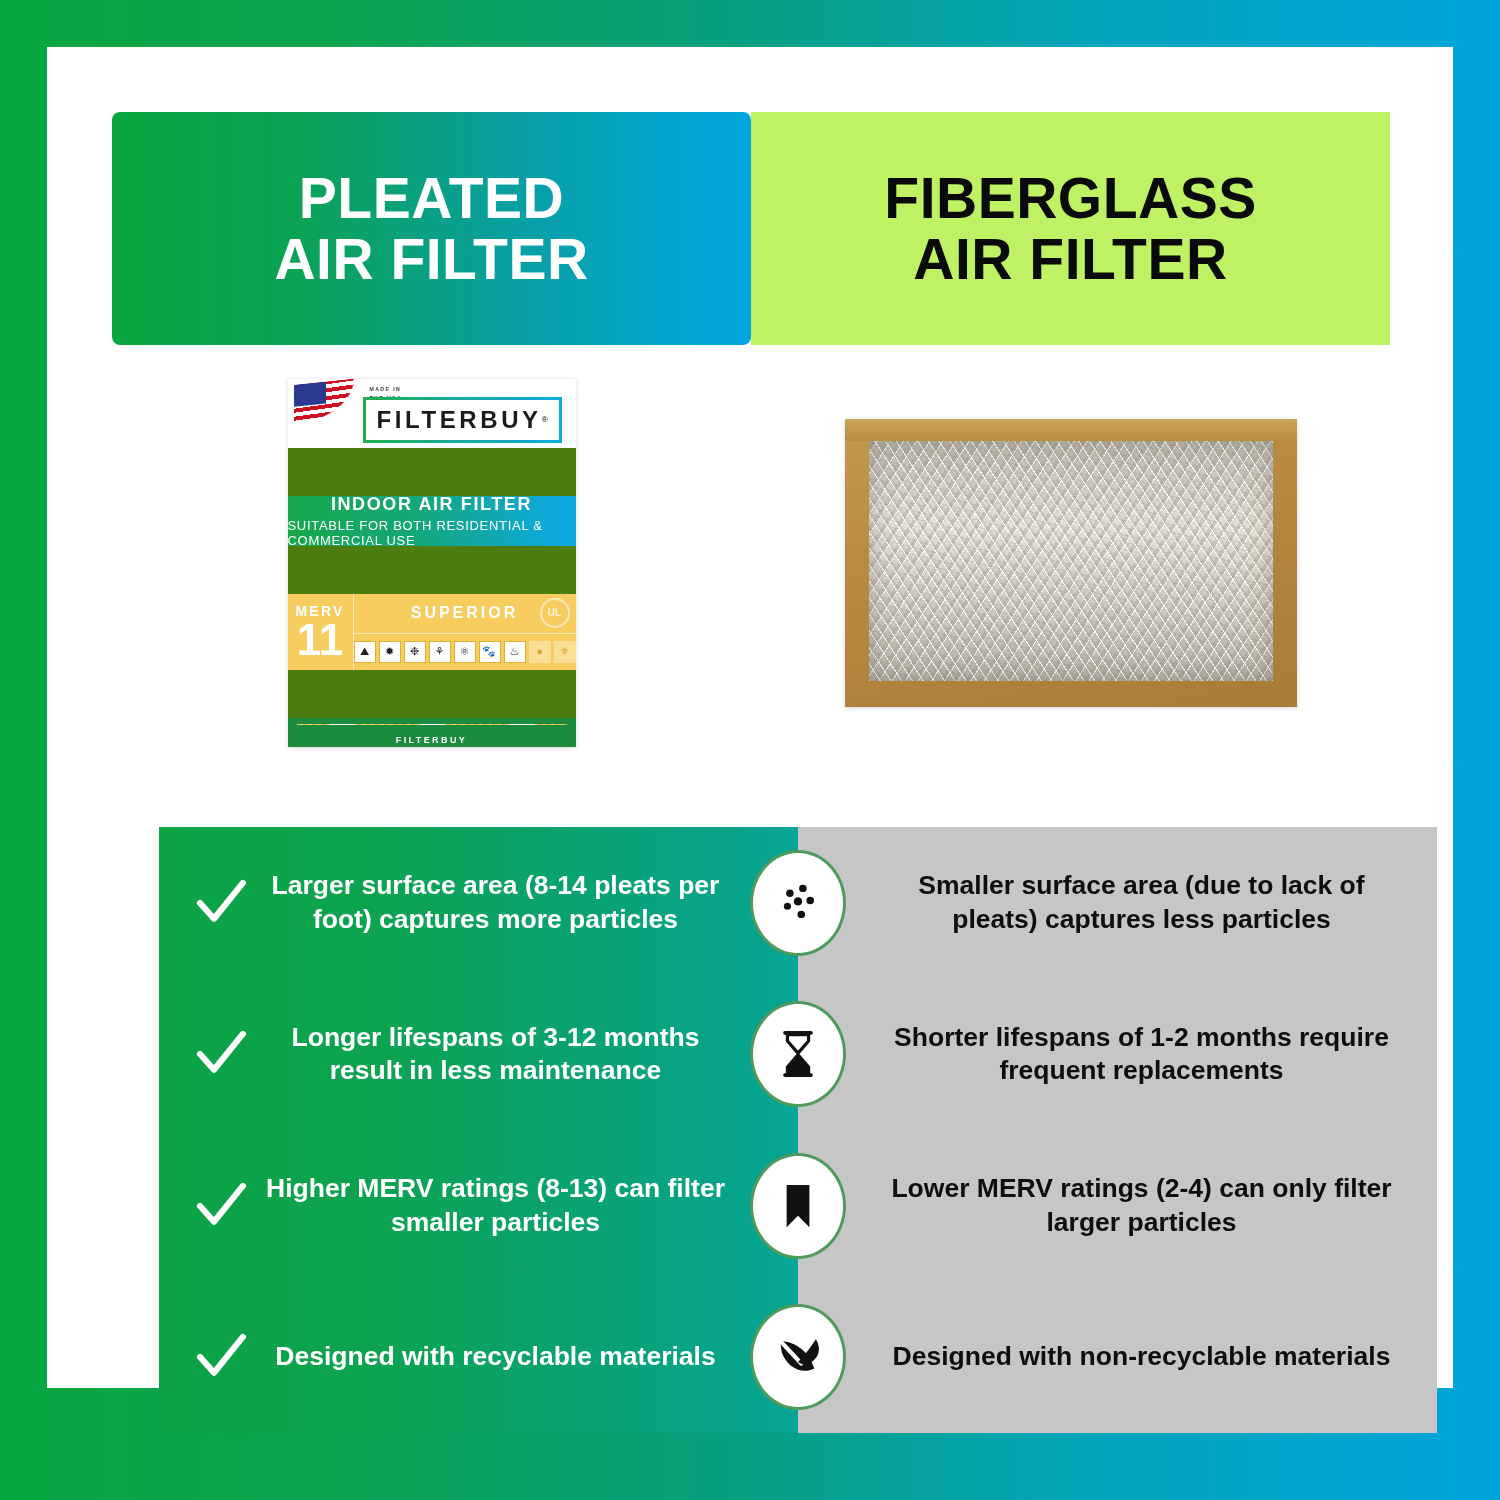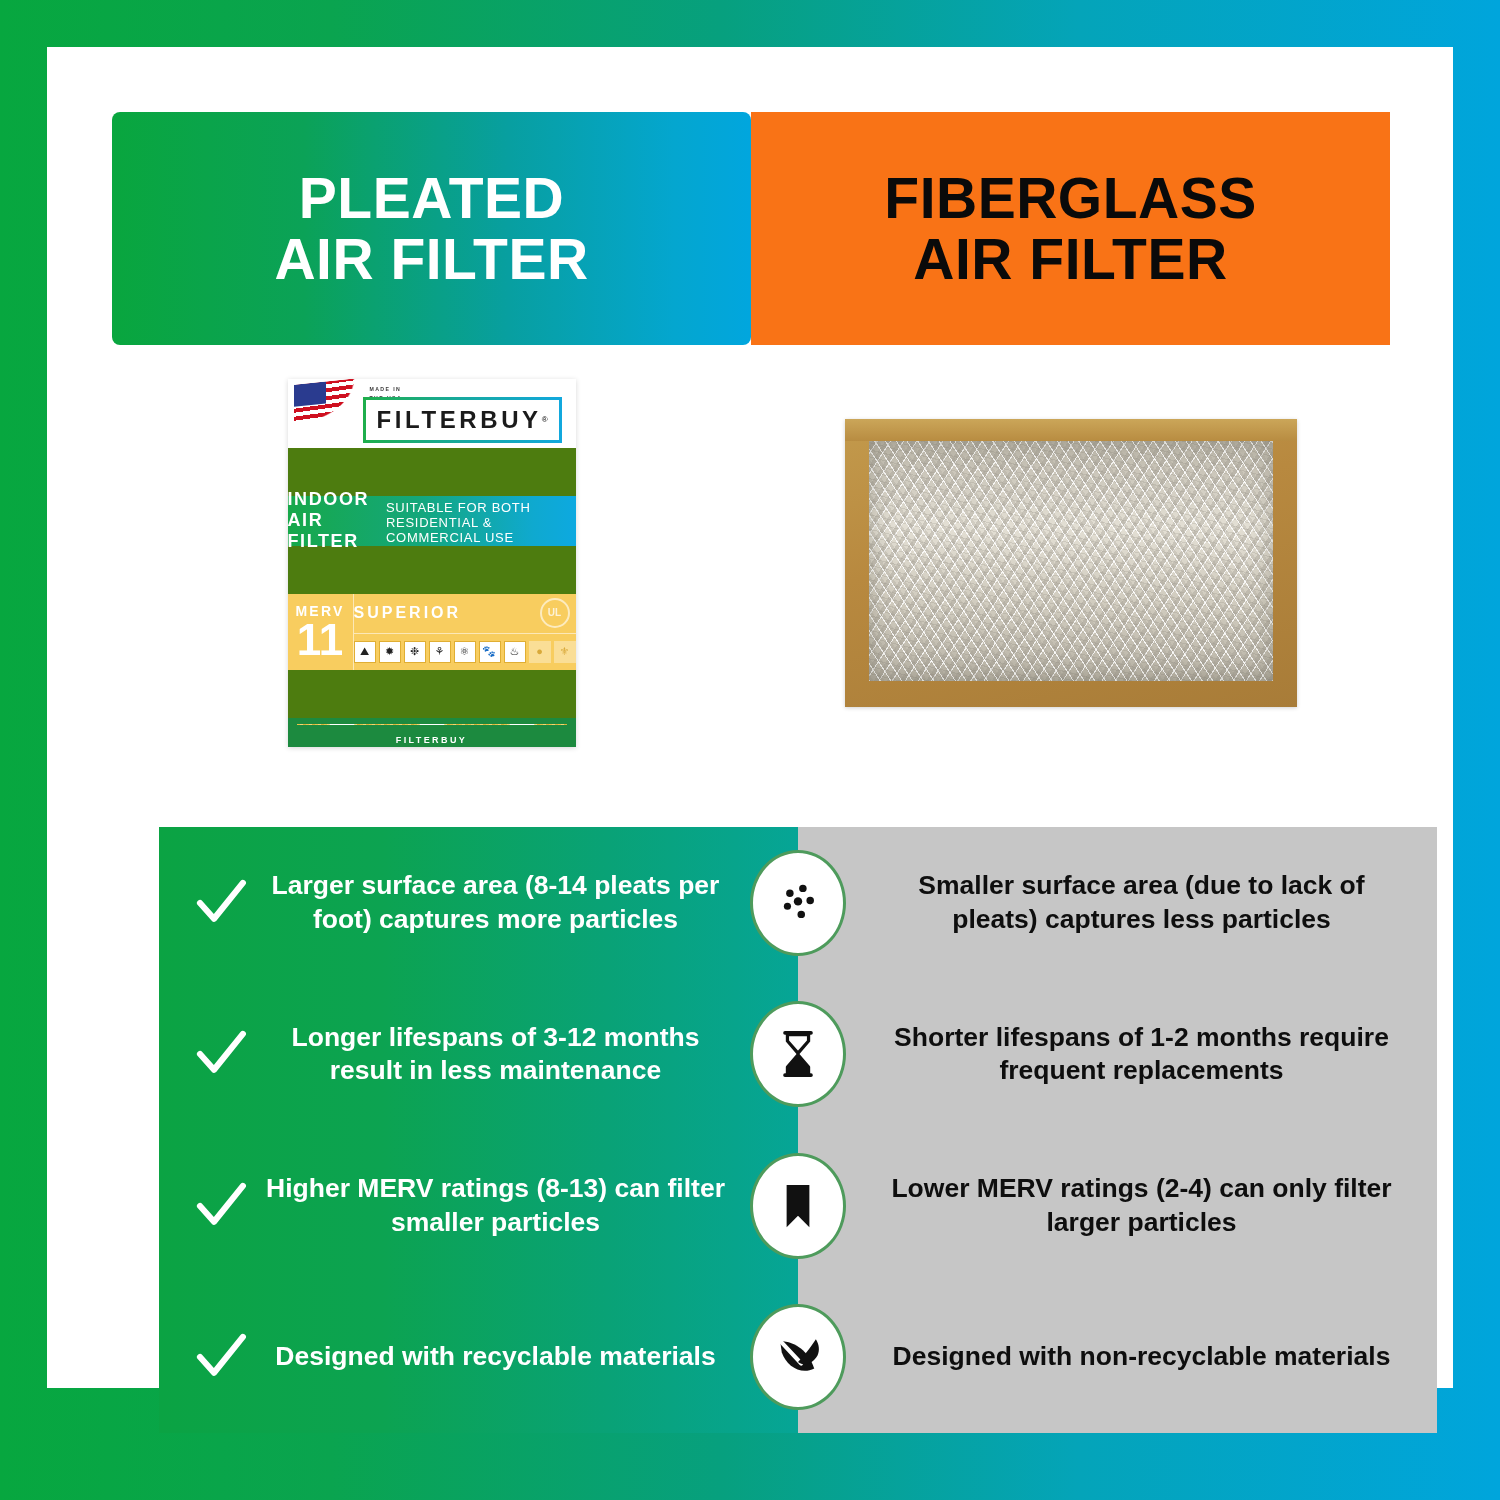--- a/index.html
+++ b/index.html
@@ -22,21 +22,21 @@
   #header{
     position:absolute; left:65px; top:65px;
     width:1278px; height:233px;
     display:flex;
   }
   .hd{ flex:0 0 50%; display:flex; align-items:center; justify-content:center; }
   .hd.left{
     background:linear-gradient(90deg,#09a63e 0%, #0ba257 30%, #089fa0 62%, #04a6cf 88%, #01a6de 100%);
     border-radius:8px;
   }
-  .hd.right{ background:#f97316; }
+  .hd.right{ background:#bef264; }
   .hd h2{
     font-size:57px; line-height:1.06; font-weight:bold;
     letter-spacing:0.5px; text-align:center; text-transform:uppercase;
   }
   .hd.left h2{ color:#ffffff; }
   .hd.right h2{ color:#0a0a0a; }
 
   
   #products{
     position:absolute; left:65px; top:298px;
@@ -80,40 +80,40 @@
     display:flex; align-items:center; justify-content:center;
   }
   .brandbar span{
     font-size:24px; font-weight:bold; letter-spacing:3.6px; color:#1b1b1b;
   }
   .brandbar sup{ font-size:8px; vertical-align:super; }
 
   .greenband{
     height:50px;
     background:linear-gradient(90deg,#17a84a 0%, #14a77a 45%, #0fa9cf 85%, #0da9e0 100%);
-    display:flex; flex-direction:row; align-items:center; justify-content:center;
+    display:flex; flex-direction:column; align-items:center; justify-content:center;
     color:#fff;
   }
   .greenband .t1{ font-size:18px; font-weight:bold; letter-spacing:1.6px; }
   .greenband .t2{ font-size:13px; font-weight:normal; letter-spacing:0.7px; margin-top:3px; }
 
   .yellowband{
     height:90px; background:#f8cd5f; position:relative;
     display:flex;
   }
   .merv{
     width:72px; border-right:1.5px solid rgba(255,255,255,.55);
     display:flex; flex-direction:column; align-items:center; justify-content:center;
     color:#fff;
   }
   .merv .m1{ font-size:14px; font-weight:bold; letter-spacing:2.2px; }
   .merv .m2{ font-size:44px; font-weight:bold; line-height:.95; }
   .ycol{ flex:1; display:flex; flex-direction:column; }
   .superiorrow{
-    height:40px; display:flex; align-items:center; 
+    height:40px; display:flex; align-items:center; justify-content:center;
     border-bottom:1.5px solid rgba(255,255,255,.55); position:relative;
   }
   .superiorrow span{ font-size:16px; font-weight:bold; letter-spacing:3px; color:#fff; }
   .ul-badge{
     position:absolute; right:6px; top:4px; width:30px; height:30px;
     border-radius:50%; border:2px solid rgba(255,255,255,.6);
   }
   .ul-badge::after{
     content:"UL"; position:absolute; inset:0; display:flex;
     align-items:center; justify-content:center;

